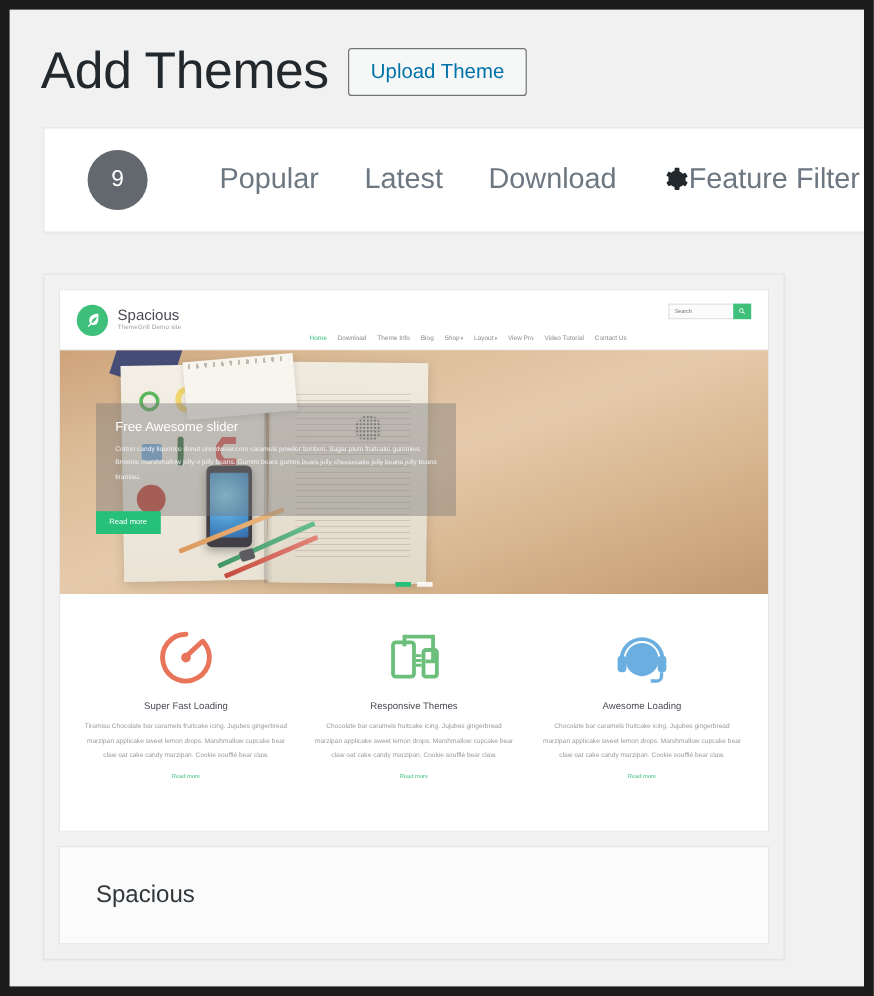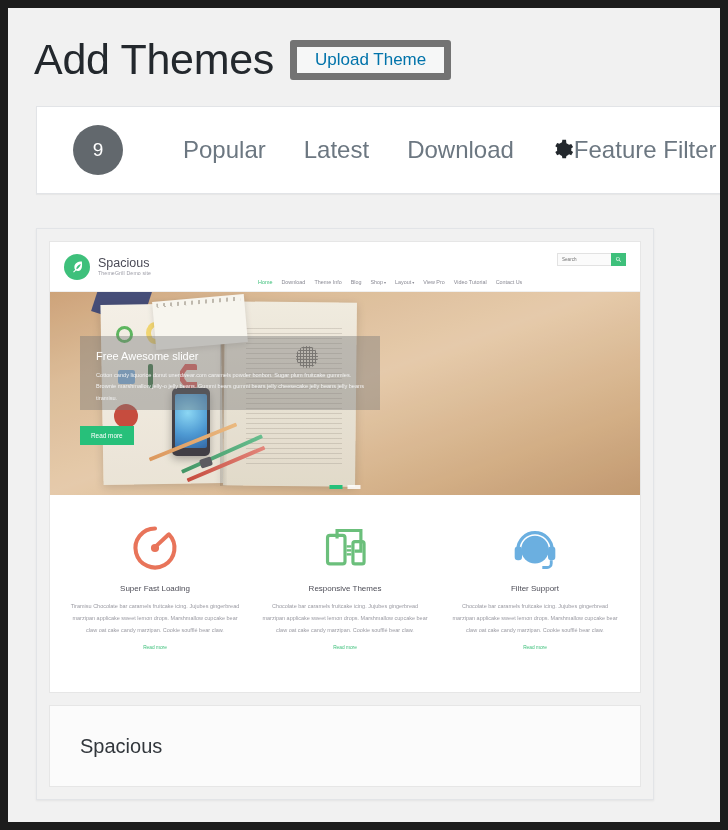--- a/index.html
+++ b/index.html
@@ -34,21 +34,21 @@
   }
   .upload-btn {
     display: inline-flex;
     align-items: center;
     justify-content: center;
     height: 40px;
     padding: 0 18px;
     font-size: 17px;
     color: #0073aa;
     background: #f6f7f7;
-    border: 7px solid #737373;
+    border: 1px solid #737373;
     border-radius: 3px;
     cursor: pointer;
     white-space: nowrap;
   }
 
   
   .tabbar {
     margin: 18px 0 0 28px;
     height: 88px;
     background: #fff;
@@ -257,21 +257,21 @@
   .blue-paper {
     position: absolute; left: 46px; top: -12px; width: 52px; height: 40px;
     background: #323b6b; transform: rotate(18deg);
   }
   .hero-tint { position: absolute; inset: 0; background: rgba(255,250,240,.10); }
 
   .slider-overlay {
     position: absolute;
     left: 30px; top: 44px;
     width: 300px;
-    padding: 14px 16px 6px;
+    padding: 14px 16px 26px;
     background: rgba(120,120,120,.42);
     color: #fff;
   }
   .slider-title { font-size: 11px; font-weight: 400; margin-bottom: 8px; }
   .slider-text  { font-size: 5.6px; line-height: 2.05; color: #f2f2f2; }
   .read-more-btn {
     position: absolute;
     left: 30px; top: 134px;
     background: #27c07a;
     color: #fff;
@@ -448,21 +448,21 @@
         <div class="feature">
           <div class="f-icon">
             <svg width="54" height="52" viewBox="0 0 64 64">
               <circle cx="32" cy="34" r="17" fill="#6bafe0"></circle>
               <path d="M11 34a21 21 0 0142 0" fill="none" stroke="#6bafe0" stroke-width="4"></path>
               <rect x="7" y="30" width="9" height="17" rx="4" fill="#6bafe0"></rect>
               <rect x="48" y="30" width="9" height="17" rx="4" fill="#6bafe0"></rect>
               <path d="M52 47v4a5 5 0 01-5 5h-6" fill="none" stroke="#6bafe0" stroke-width="3.5"></path>
             </svg>
           </div>
-          <div class="f-title">Filter Support</div>
+          <div class="f-title">Awesome Loading</div>
           <div class="f-text">Chocolate bar caramels fruitcake icing. Jujubes gingerbread marzipan applicake sweet lemon drops. Marshmallow cupcake bear claw oat cake candy marzipan. Cookie soufflé bear claw.</div>
           <div class="f-more">Read more</div>
         </div>
 
       </div>
     </div>
 
     <div class="card-foot">
       <div class="theme-name">Spacious</div>
     </div>

